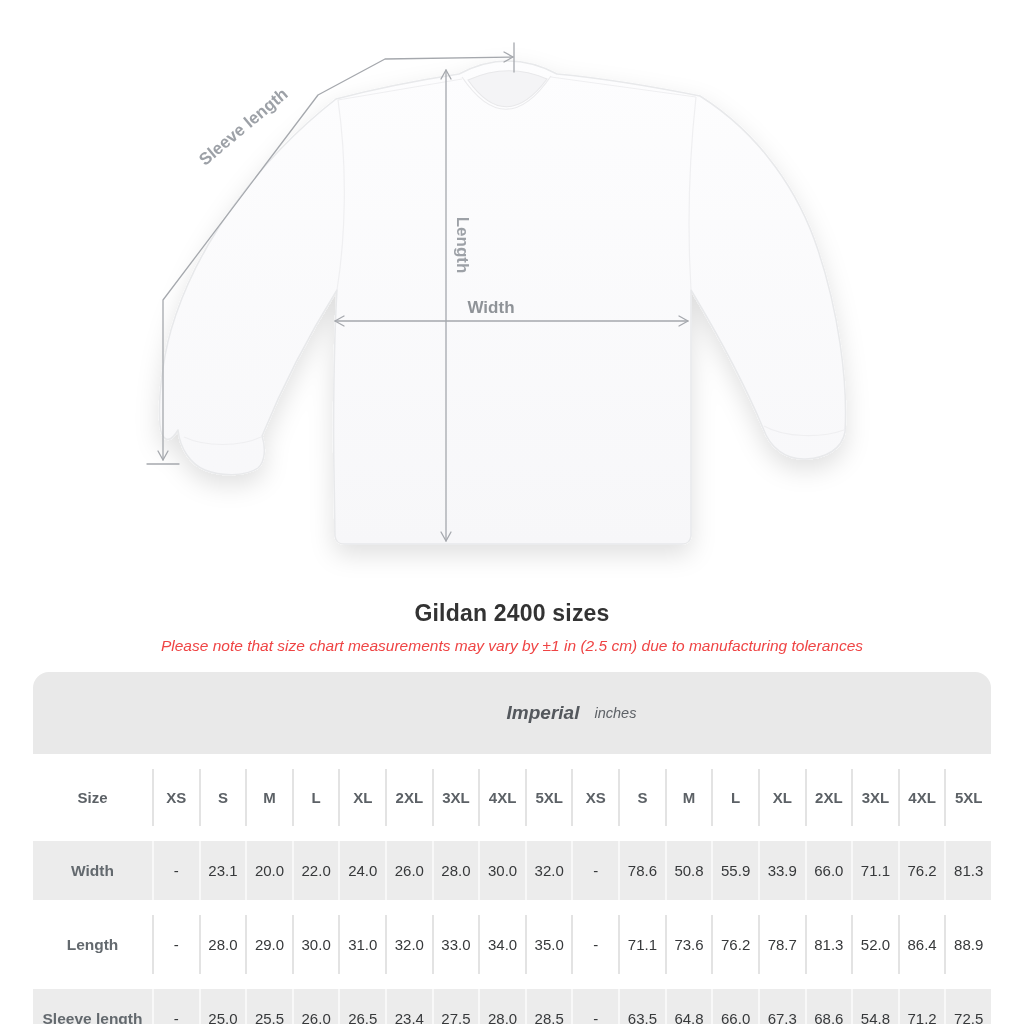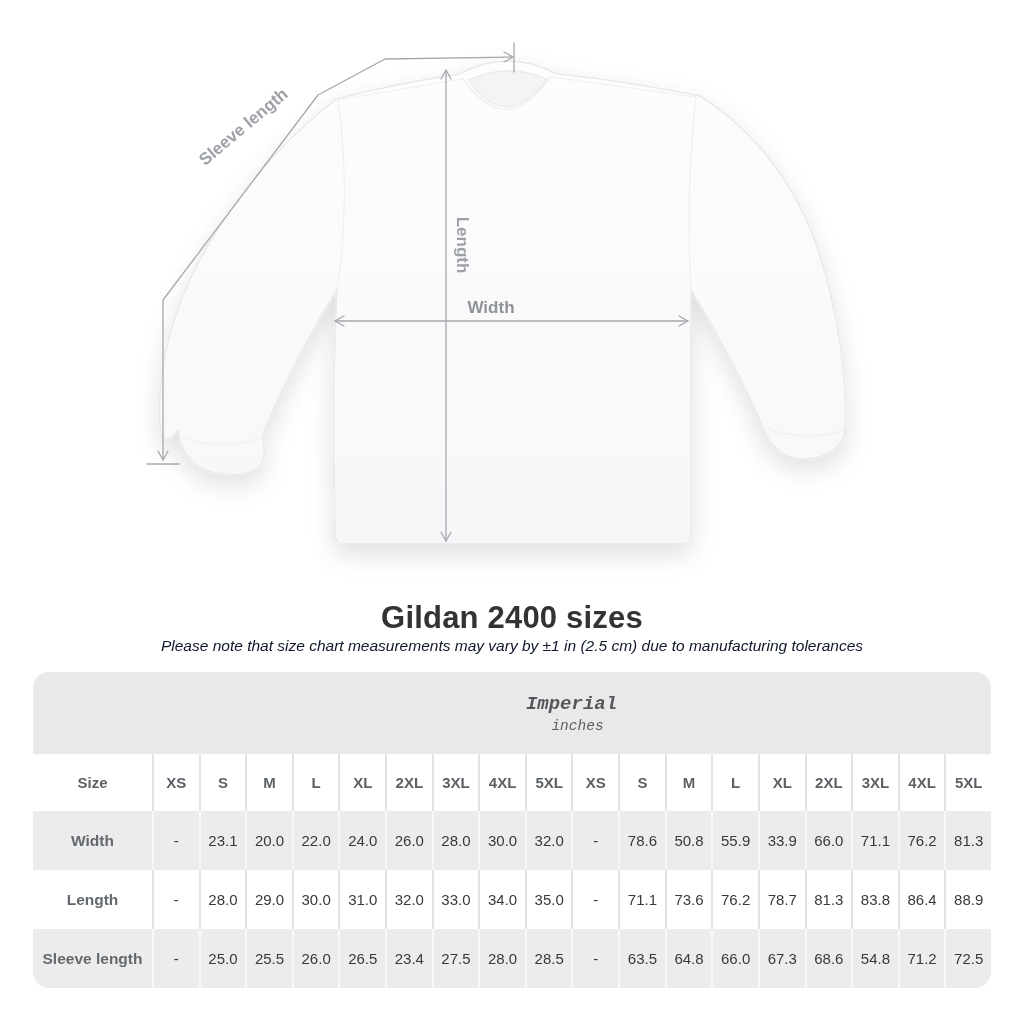--- a/index.html
+++ b/index.html
@@ -5,41 +5,41 @@
   html,body { margin:0; padding:0; }
   body {
     width:1024px; height:1024px; position:relative; background:#ffffff;
     font-family:"Liberation Sans","DejaVu Sans",sans-serif;
     -webkit-font-smoothing:antialiased;
   }
   .diagram { position:absolute; top:0; left:0; }
 
   .title {
     position:absolute; top:600px; left:0; width:1024px; text-align:center;
-    font-size:31px; font-weight:bold; color:#333333; letter-spacing:.2px;
+    font-size:23px; font-weight:bold; color:#333333; letter-spacing:.2px;
   }
   .subtitle {
     position:absolute; top:637px; left:0; width:1024px; text-align:center;
-    font-style:italic; font-size:15.5px; color:#0f172a;
+    font-style:italic; font-size:15.5px; color:#ef4444;
   }
 
   .size-table {
     position:absolute; top:672px; left:33px; width:958px;
     border-radius:16px; overflow:hidden; background:#ffffff;
   }
   .band { height:82px; background:#e9e9e9; display:flex; }
   .band-spacer { width:119px; }
   .unit-group {
-    flex:1; display:flex; flex-direction:column; align-items:center;
-    justify-content:center; gap:3px;font-family:Liberation Mono, monospace;
+    flex:1; display:flex; flex-direction:row; align-items:center;
+    justify-content:center; gap:3px;
   }
   .unit-label { font-style:italic; font-weight:bold; font-size:19px; color:#54585d; }
   .unit-sub   { font-style:italic; font-size:14.5px; color:#5d6166;margin-left:12px; }
 
-  .trow { display:grid; grid-template-columns:119px repeat(18,1fr); }
+  .trow { display:grid; grid-template-columns:119px repeat(18,1fr);margin-top:15px; }
   .cell { display:flex; align-items:center; justify-content:center; }
   .trow .cell + .cell { border-left:2px solid var(--sep); }
   .white { --sep:#e3e3e3; background:#ffffff; }
   .gray  { --sep:#f8f8f8; background:#ececec; }
   .head-row .cell { height:57px; }
   .data-row .cell { height:59px; }
   .corner, .size-head { font-weight:bold; font-size:15px; color:#5c6166; }
   .row-label { font-weight:bold; font-size:15.5px; color:#63696e; }
   .num { font-size:15px; color:#37393b; }
 </style>
@@ -183,21 +183,21 @@
         <div class="cell num">32.0</div>
         <div class="cell num">33.0</div>
         <div class="cell num">34.0</div>
         <div class="cell num">35.0</div>
         <div class="cell num">-</div>
         <div class="cell num">71.1</div>
         <div class="cell num">73.6</div>
         <div class="cell num">76.2</div>
         <div class="cell num">78.7</div>
         <div class="cell num">81.3</div>
-        <div class="cell num">83.8</div>
+        <div class="cell num">52.0</div>
         <div class="cell num">86.4</div>
         <div class="cell num">88.9</div>
       </div>
       <div class="trow data-row gray">
         <div class="cell row-label">Sleeve length</div>
         <div class="cell num">-</div>
         <div class="cell num">25.0</div>
         <div class="cell num">25.5</div>
         <div class="cell num">26.0</div>
         <div class="cell num">26.5</div>

